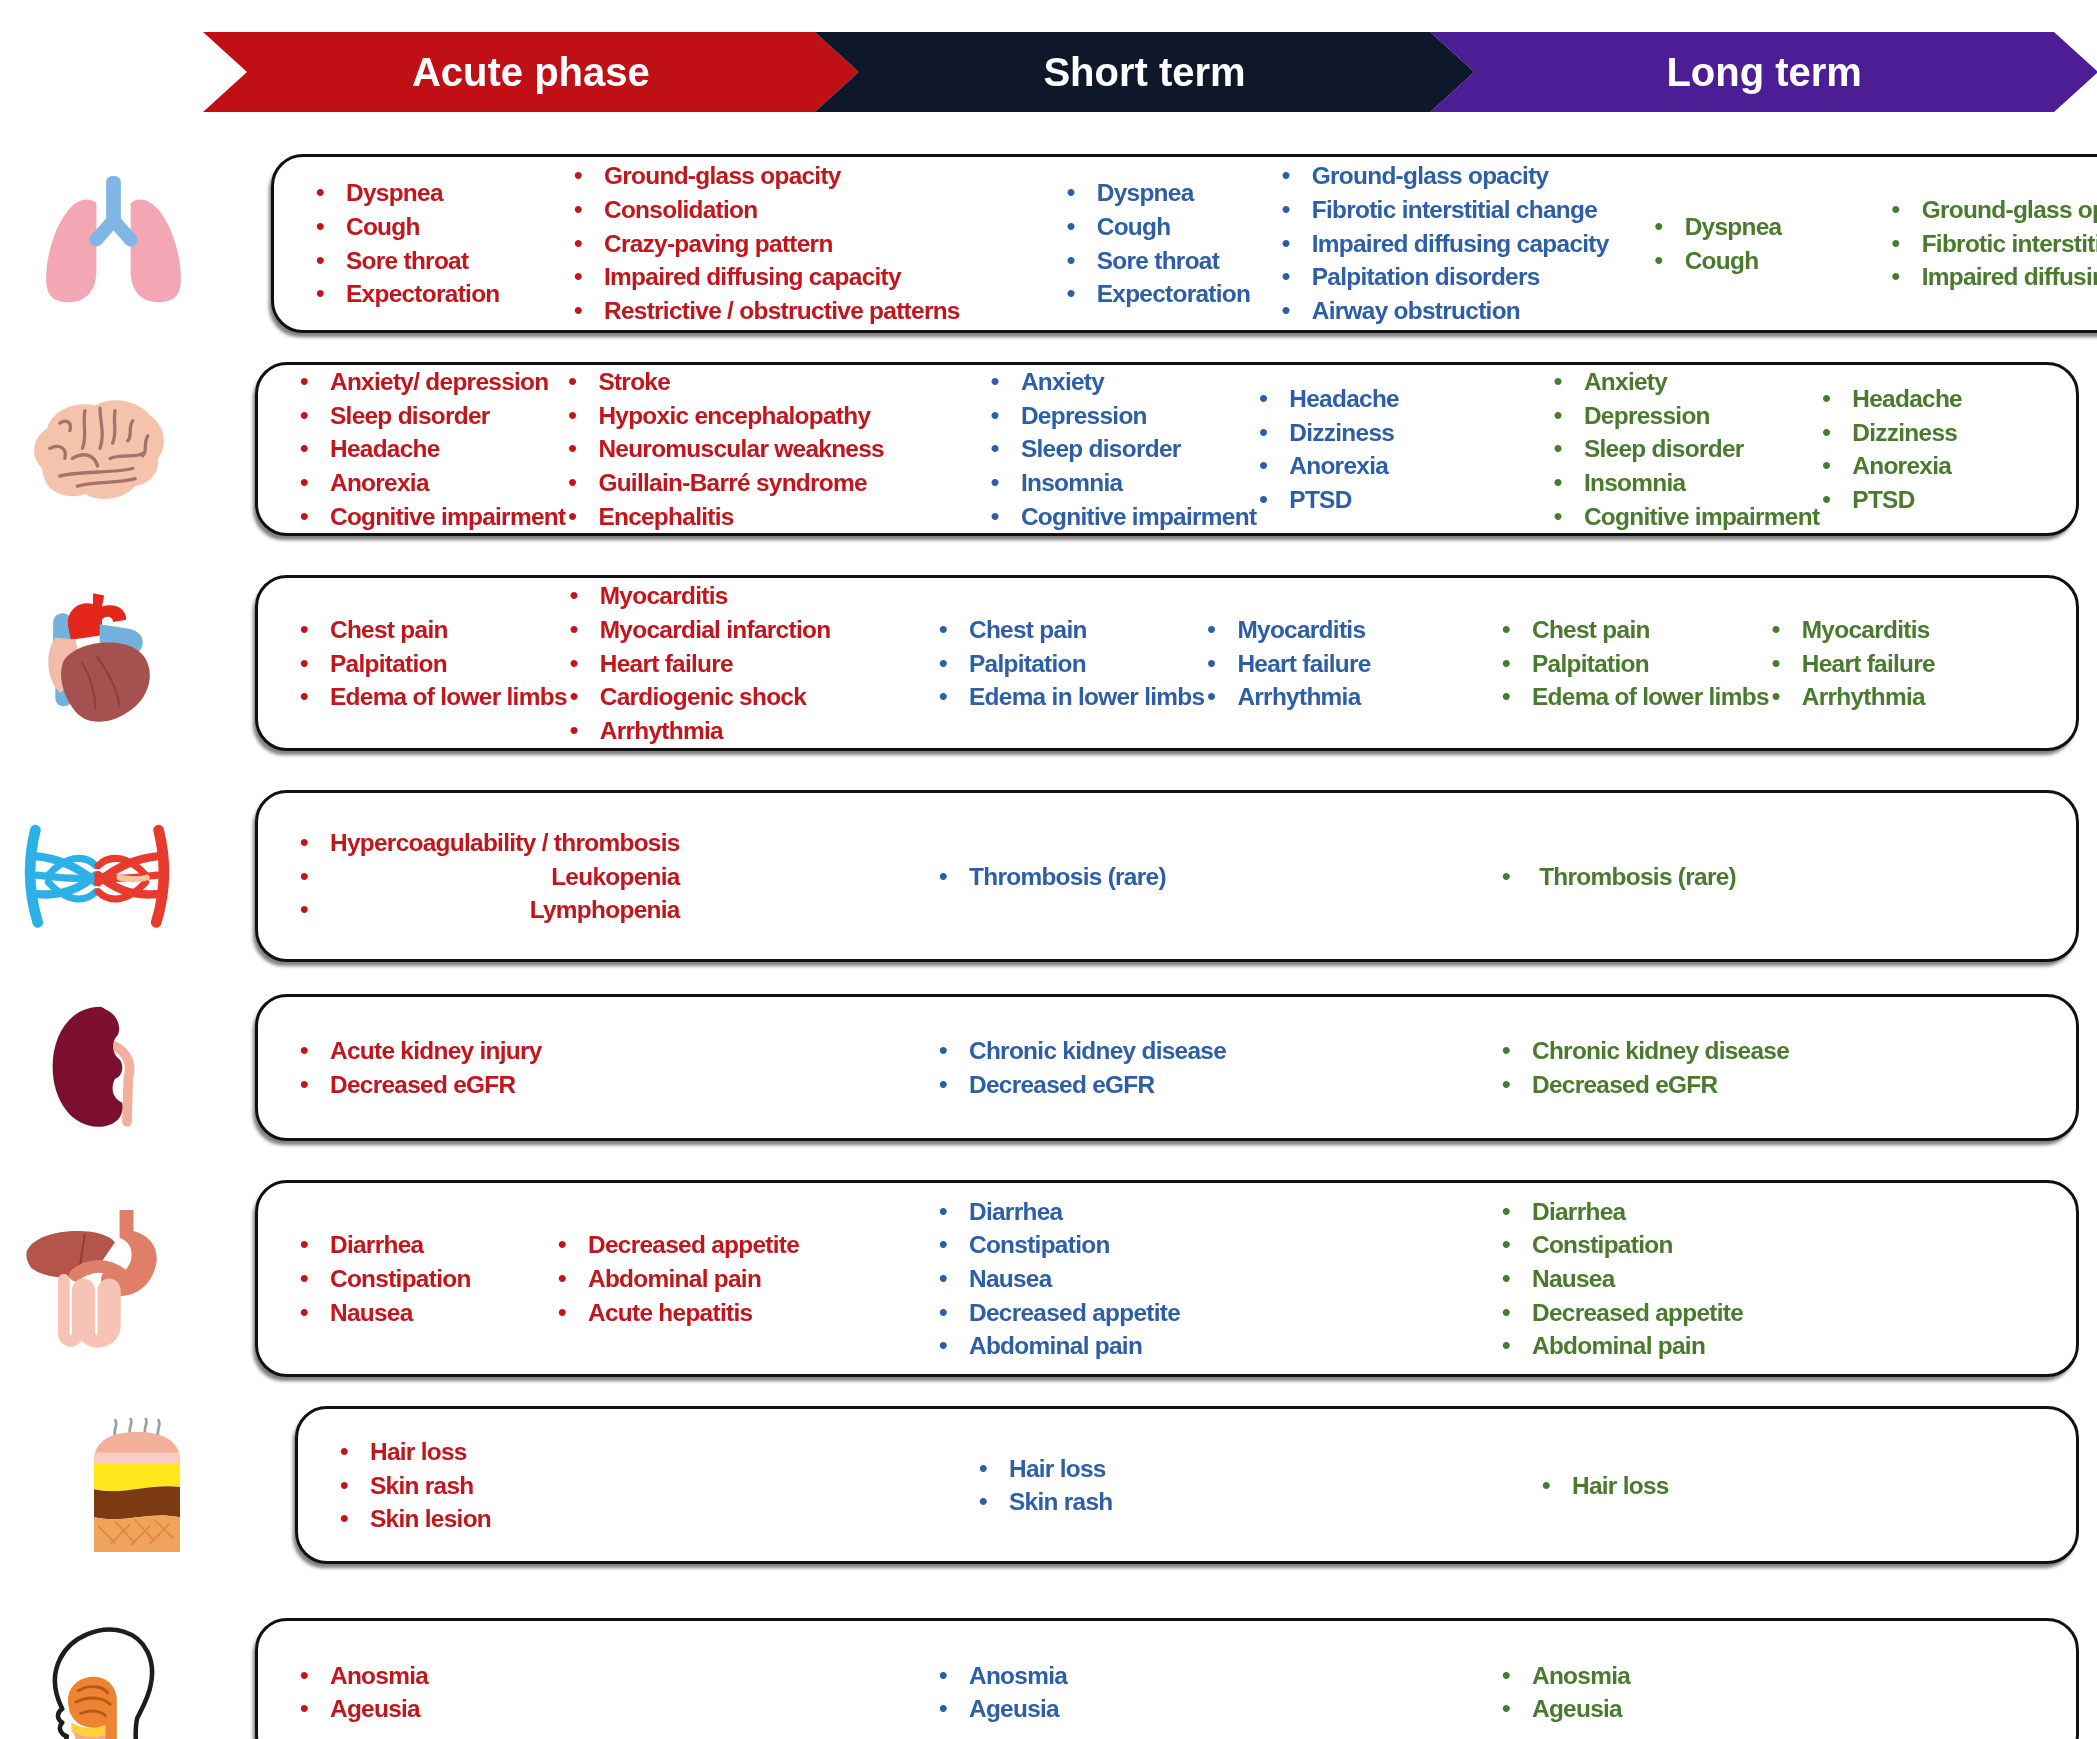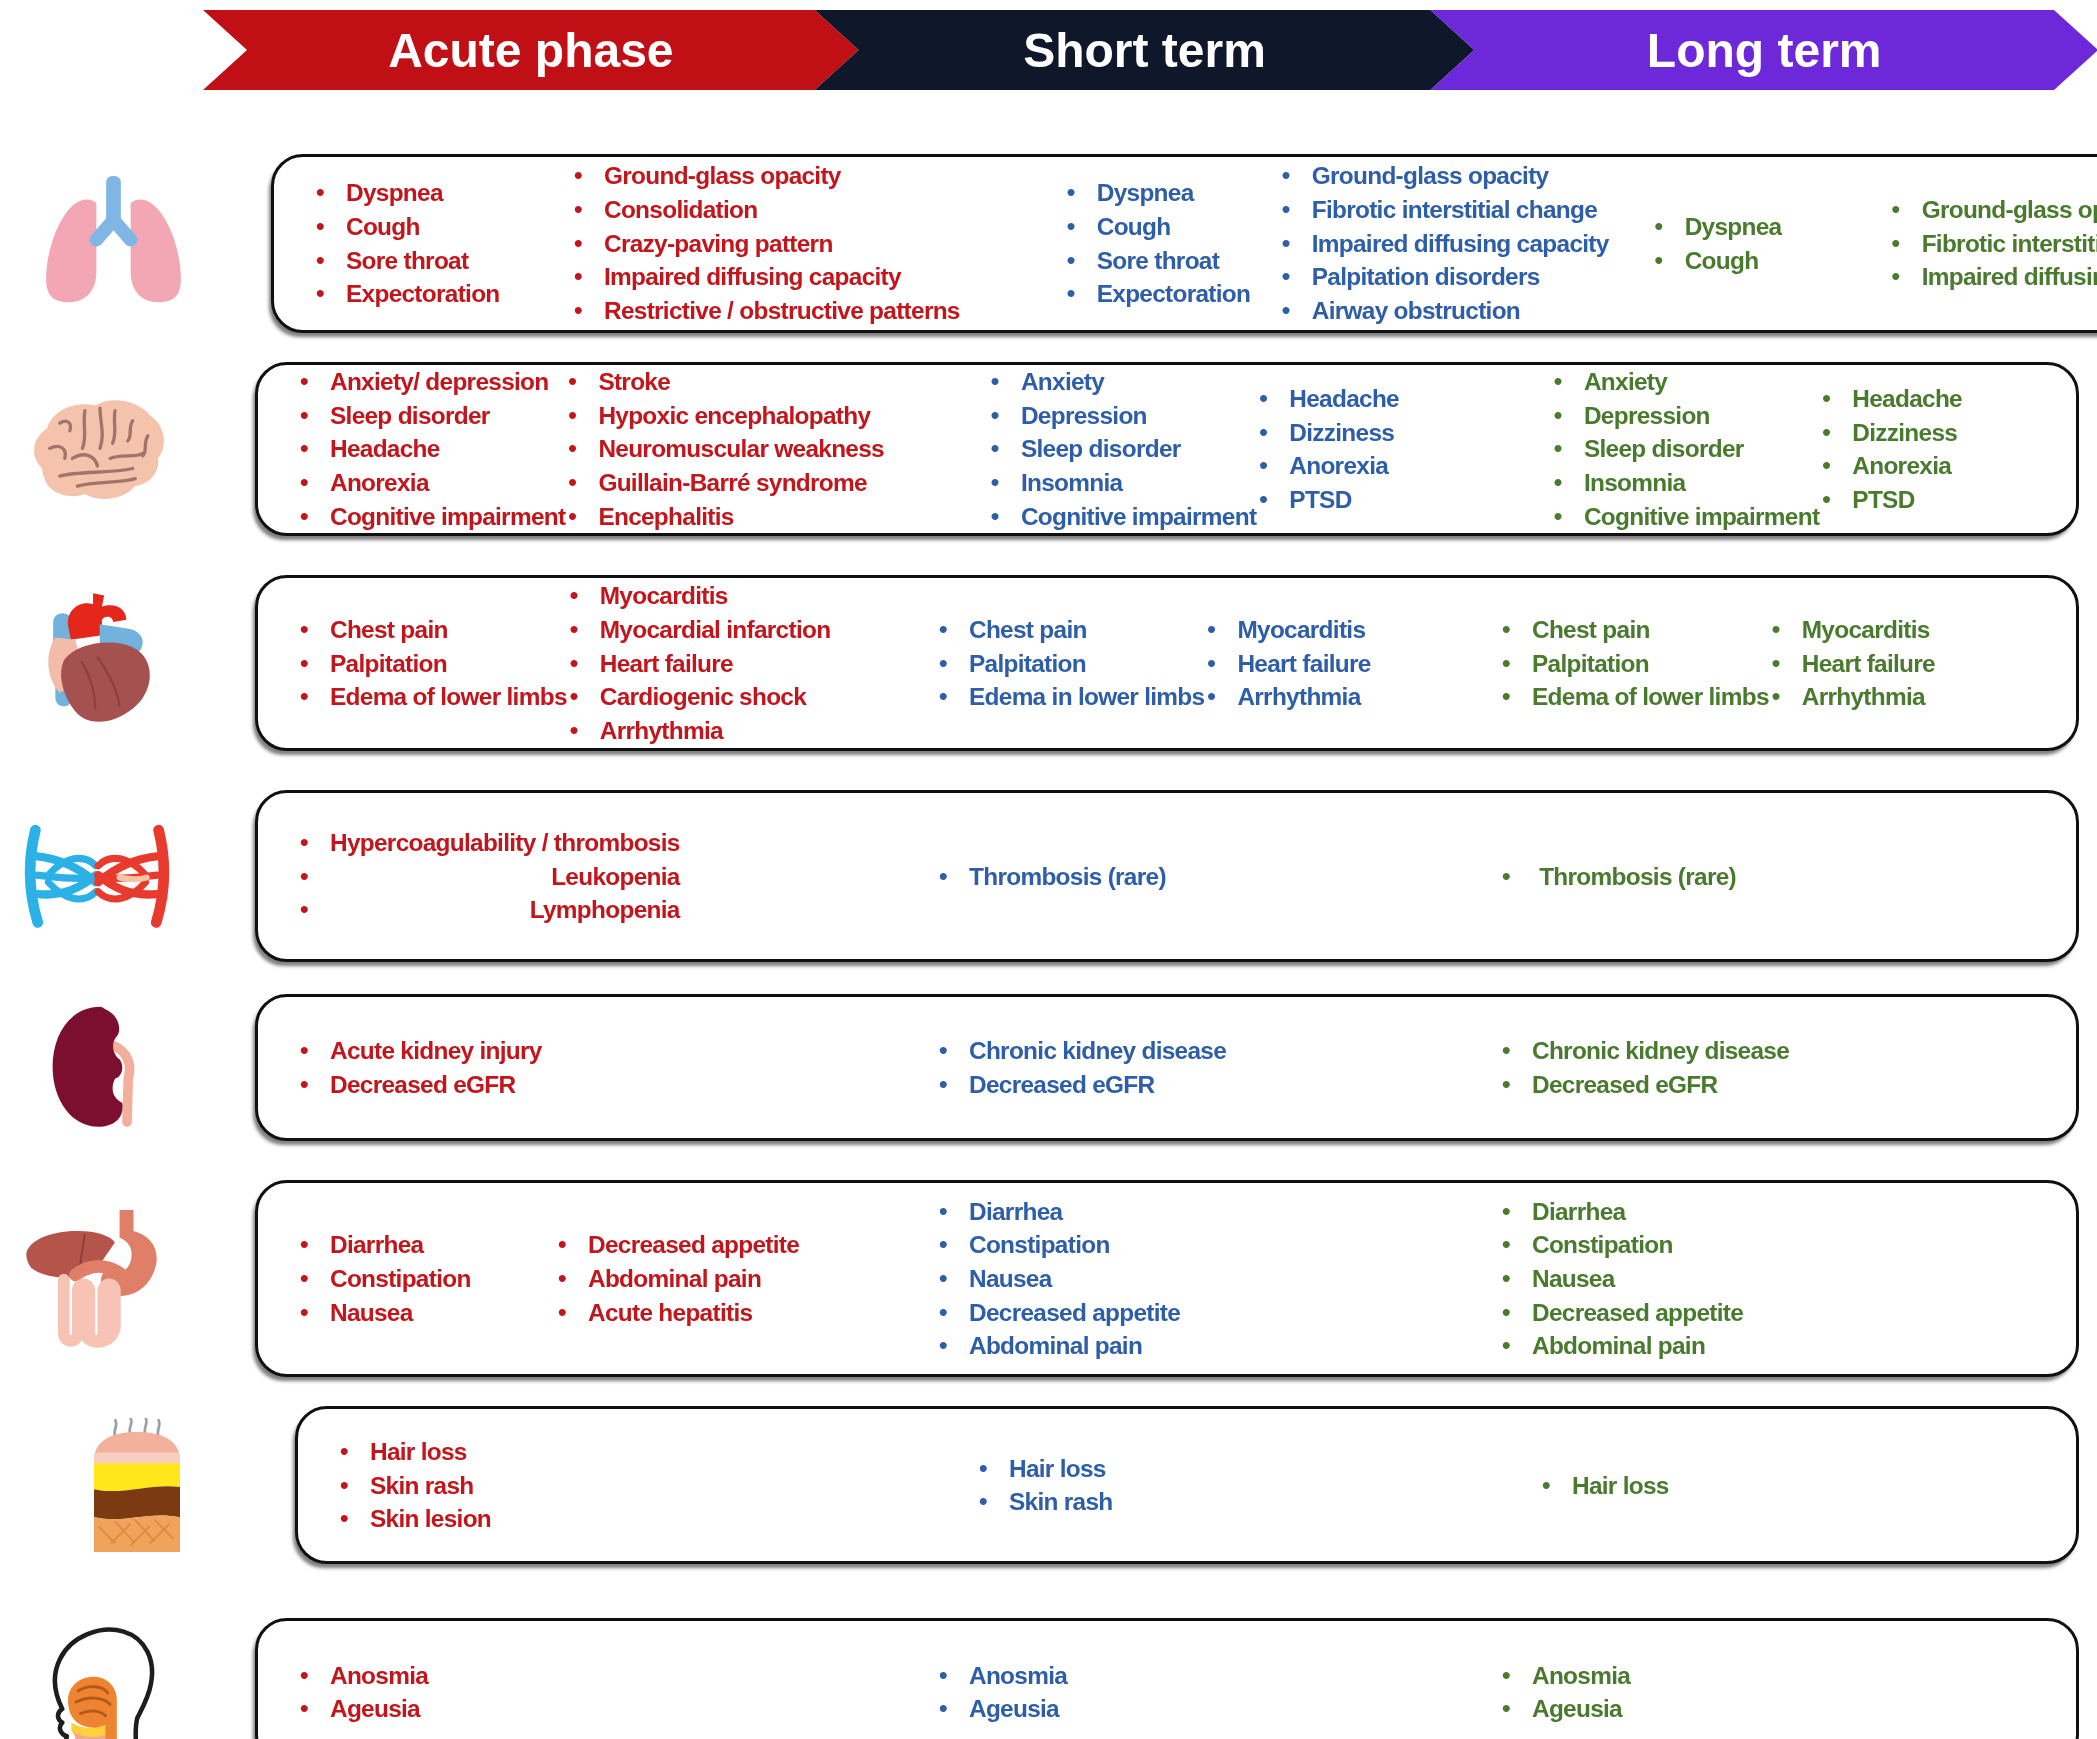--- a/index.html
+++ b/index.html
@@ -1,22 +1,22 @@
 <!DOCTYPE html>
 <html style="font-size:11.5px"><head>
 <meta charset="utf-8">
 <style>
   html,body{margin:0;padding:0;background:#fff;}
   .page{position:relative;width:2097px;height:1740px;background:#fff;overflow:hidden;
         font-family:"Liberation Sans",sans-serif;}
   
   .timeline{display:flex;margin:10px 0 0 203px;width:1895px;height:80px;}
   .chev{height:80px;display:flex;align-items:center;justify-content:center;
-        color:#fff;font-weight:bold;font-size:48px;letter-spacing:0;
-        clip-path:polygon(0 0,calc(100% - 44px) 0,100% 50%,calc(100% - 44px) 100%,0 100%,44px 50%);}
+        color:#fff;font-weight:bold;font-size:40px;letter-spacing:0;
+        clip-path:polygon(0 0,calc(100% - 44px) 0,100% 50%,calc(100% - 44px) 100%,0 100%,44px 50%);margin-top:22px;}
   .chev+.chev{margin-left:-44px;}
   
   .rows{margin-top:64px;}
   .row{display:flex;align-items:stretch;}
   .icon-cell{flex:0 0 255px;display:flex;align-items:center;justify-content:center;
              padding-right:61px;box-sizing:border-box;}
   .box{flex:1;margin-right:18px;background:#fff;border:3.6px solid #101010;border-radius:32px;
        box-shadow:-2.9px 5px 3.6px -1.4px rgba(0,0,0,.5);display:flex;box-sizing:border-box;}
   .phase{display:flex;align-items:center;box-sizing:border-box;}
   .phase.acute{flex:0 0 574px;padding-left:39px;}
@@ -35,21 +35,21 @@
 
 <div class="page">
 
   <div class="timeline">
     <div class="chev" style="width: 656px; background: rgb(192, 15, 21);">
       <span>Acute phase</span>
     </div>
     <div class="chev" style="width: 660px; background: #0f172a;">
       <span>Short term</span>
     </div>
-    <div class="chev" style="width: 668px; background: #6d28d9;">
+    <div class="chev" style="width: 668px; background: #4c1d95;">
       <span>Long term</span>
     </div>
   </div>
 
   <div class="rows" id="rows">
     <section class="row" style="min-height: 179px; margin-bottom: 29px; padding-left: 16px;">
       <div class="icon-cell">
           <svg width="147" viewBox="0 0 120 110" xmlns="http://www.w3.org/2000/svg">
  <path fill="#f3a6b3" d="M46 22 C38 16 28 20 20 32 C10 47 5 68 5 84 C5 98 11 103 24 103 C37 103 46 94 46 78 Z"></path>
  <path fill="#f3a6b3" d="M74 22 C82 16 92 20 100 32 C110 47 115 68 115 84 C115 98 109 103 96 103 C83 103 74 94 74 78 Z"></path>

